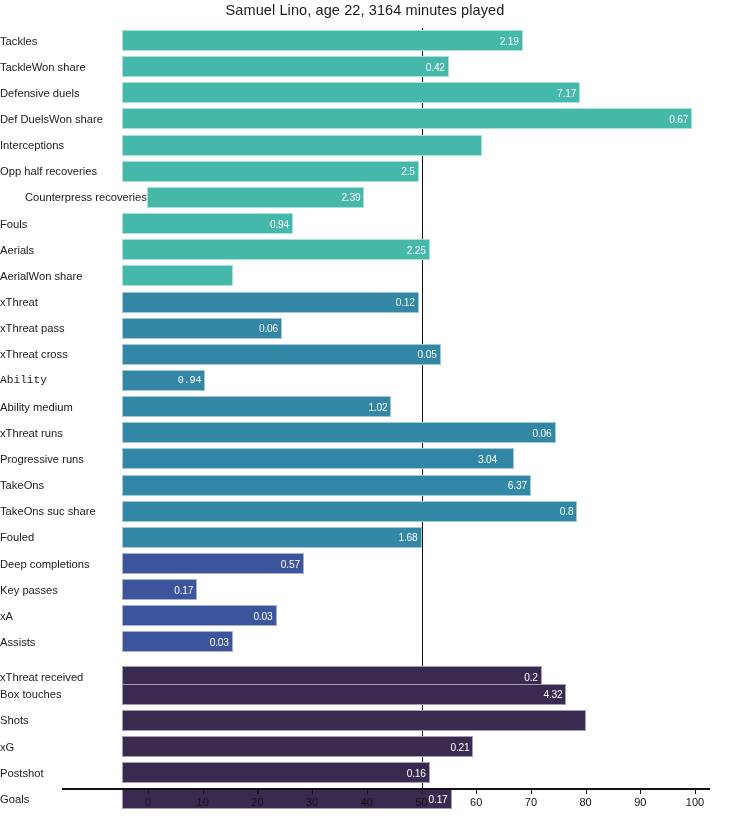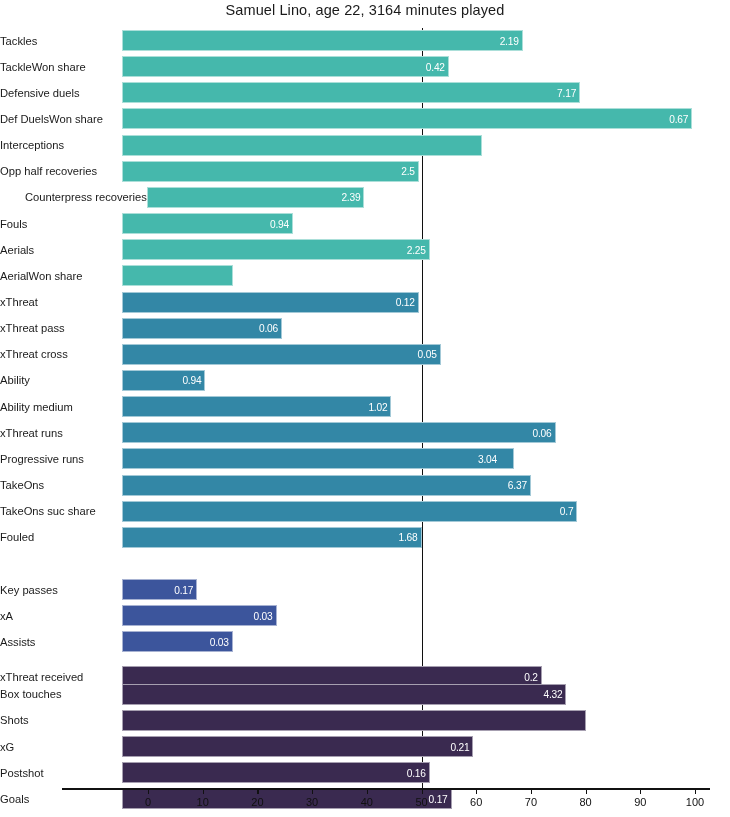--- a/index.html
+++ b/index.html
@@ -223,21 +223,21 @@
           <div class="bar-value">0.06</div>
         </div>
       </div>
       <div class="bar-row" style="top: 315.8px;">
         <div class="bar-label">xThreat cross</div>
         <div class="bar-track" style="width: 318.645px;">
           <div class="bar-rect" style="width: 318.645px; height: 21px; background: rgb(51, 135, 166);"></div>
           <div class="bar-value">0.05</div>
         </div>
       </div>
-      <div class="bar-row" style="top: 341.95px;">
+      <div class="bar-row" style="top: 341.95px; font-family: Liberation Mono, monospace;">
         <div class="bar-label">Ability</div>
         <div class="bar-track" style="width: 83.435px;">
           <div class="bar-rect" style="width: 83.435px; height: 21px; background: rgb(51, 135, 166);"></div>
           <div class="bar-value">0.94</div>
         </div>
       </div>
       <div class="bar-row" style="top: 368.1px;">
         <div class="bar-label">Ability medium</div>
         <div class="bar-track" style="width: 269.415px;">
           <div class="bar-rect" style="width: 269.415px; height: 21px; background: rgb(51, 135, 166);"></div>
@@ -262,28 +262,35 @@
         <div class="bar-label">TakeOns</div>
         <div class="bar-track" style="width: 408.9px;">
           <div class="bar-rect" style="width: 408.9px; height: 21px; background: rgb(51, 135, 166);"></div>
           <div class="bar-value">6.37</div>
         </div>
       </div>
       <div class="bar-row" style="top: 472.7px;">
         <div class="bar-label">TakeOns suc share</div>
         <div class="bar-track" style="width: 455.395px;">
           <div class="bar-rect" style="width: 455.395px; height: 21px; background: rgb(51, 135, 166);"></div>
-          <div class="bar-value">0.7</div>
+          <div class="bar-value">0.8</div>
         </div>
       </div>
       <div class="bar-row" style="top: 498.85px; padding-left: 9px;">
         <div class="bar-label">Fouled</div>
         <div class="bar-track" style="width: 299.5px;">
           <div class="bar-rect" style="width: 299.5px; height: 21px; background: rgb(51, 135, 166);"></div>
           <div class="bar-value">1.68</div>
+        </div>
+      </div>
+      <div class="bar-row" style="top: 525px;">
+        <div class="bar-label">Deep completions</div>
+        <div class="bar-track" style="width: 181.895px;">
+          <div class="bar-rect" style="width: 181.895px; height: 21px; background: rgb(60, 85, 156);"></div>
+          <div class="bar-value">0.57</div>
         </div>
       </div>
       <div class="bar-row" style="top: 551.15px;">
         <div class="bar-label">Key passes</div>
         <div class="bar-track" style="width: 75.23px;">
           <div class="bar-rect" style="width: 75.23px; height: 21px; background: rgb(60, 85, 156);"></div>
           <div class="bar-value">0.17</div>
         </div>
       </div>
       <div class="bar-row" style="top: 577.3px;">

